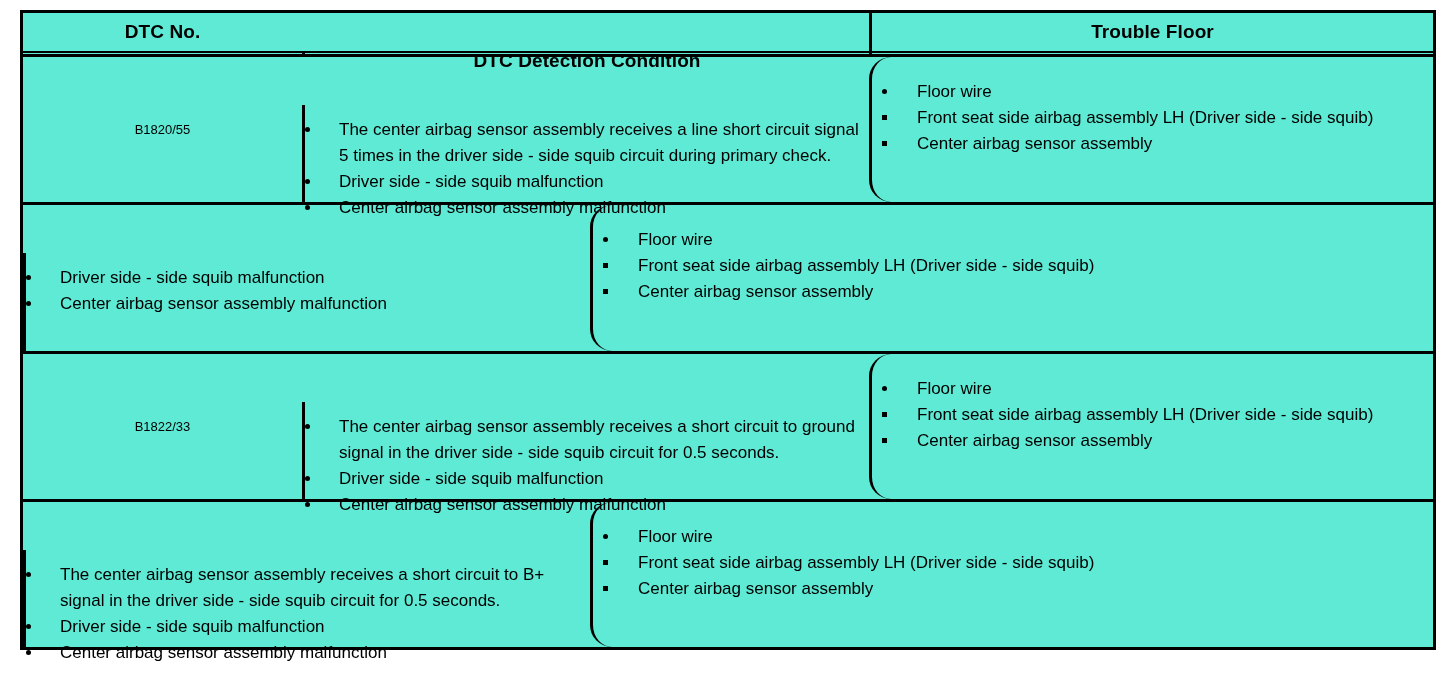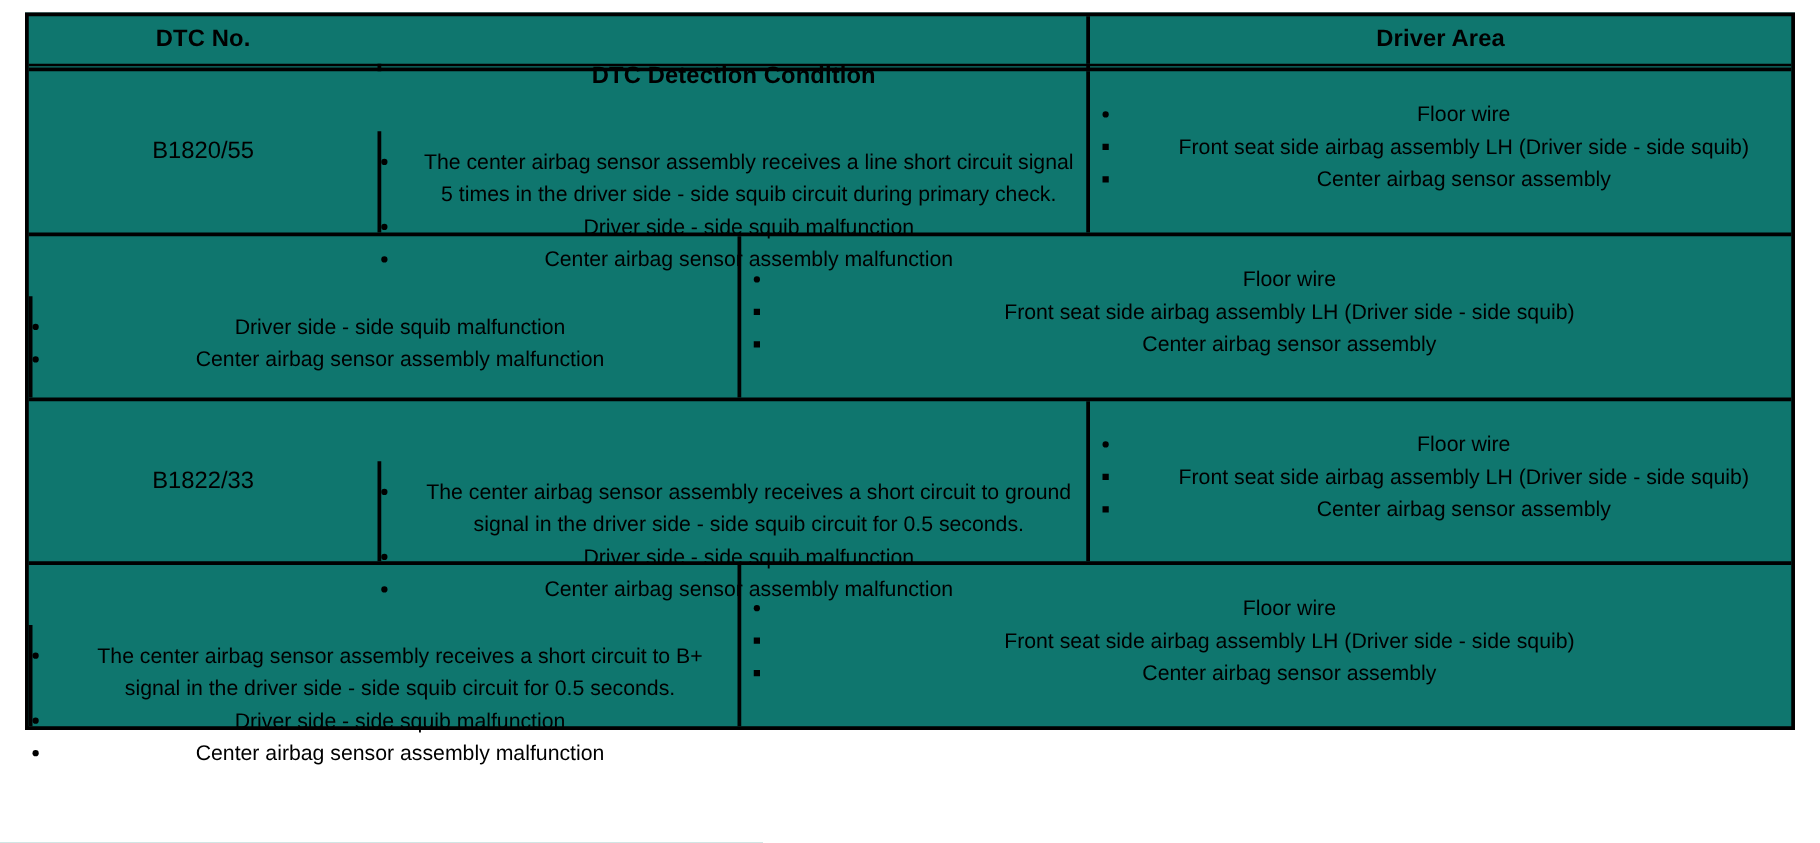--- a/index.html
+++ b/index.html
@@ -19,26 +19,25 @@
     height: 674px;
     background: #ffffff;
   }
 
   
   .dtc-table {
     position: absolute;
     left: 20px;
     top: 10px;
     width: 1416px;
-    height: 574px;
+    height: 640px;
     border: 3px solid #000000;
-    background: #0f766e;
-    display: flex;
-    flex-direction: column;
-    text-align: center;
+    background: #5eead4;
+    display: flex;
+    flex-direction: column;
   }
 
   
   .thead {
     height: 38px;
     display: flex;
     flex: 0 0 38px;
   }
 
   .thead .cell {
@@ -99,35 +98,36 @@
   .col-area   { flex: 1 1 auto;  border-left: 3px solid #000000; }
 
   .thead .col-cond,
   .thead .col-area { border-left: 3px solid #000000; }
 
   
   .cell-dtc {
     display: flex;
     align-items: center;
     justify-content: center;
-    font-size: 19px;
+    font-size: 13px;
   }
 
   .cell-cond {
     padding: 12px 10px 8px 0;
     display: flex;
     flex-direction: column;
     justify-content: flex-start;
   }
 
   .cell-area {
     padding: 22px 8px 8px 10px;
     display: flex;
     flex-direction: column;
     justify-content: flex-start;
+    border-radius: 22px;
   }
 
   
   ul.blist {
     list-style: none;
   }
 
   ul.blist li {
     position: relative;
     padding-left: 34px;
@@ -173,21 +173,21 @@
 </head>
 <body>
 
 <div class="page">
 
   <div class="dtc-table">
 
     <div class="thead">
       <div class="cell col-dtc">DTC No.</div>
       <div class="cell col-cond">DTC Detection Condition</div>
-      <div class="cell col-area">Driver Area</div>
+      <div class="cell col-area">Trouble Floor</div>
     </div>
 
     <div class="header-rule">
       <div class="vline v1"></div>
       <div class="vline v2"></div>
     </div>
 
     <div class="tbody">
         <div class="trow">
           <div class="col-dtc cell-dtc">B1820/55</div>

